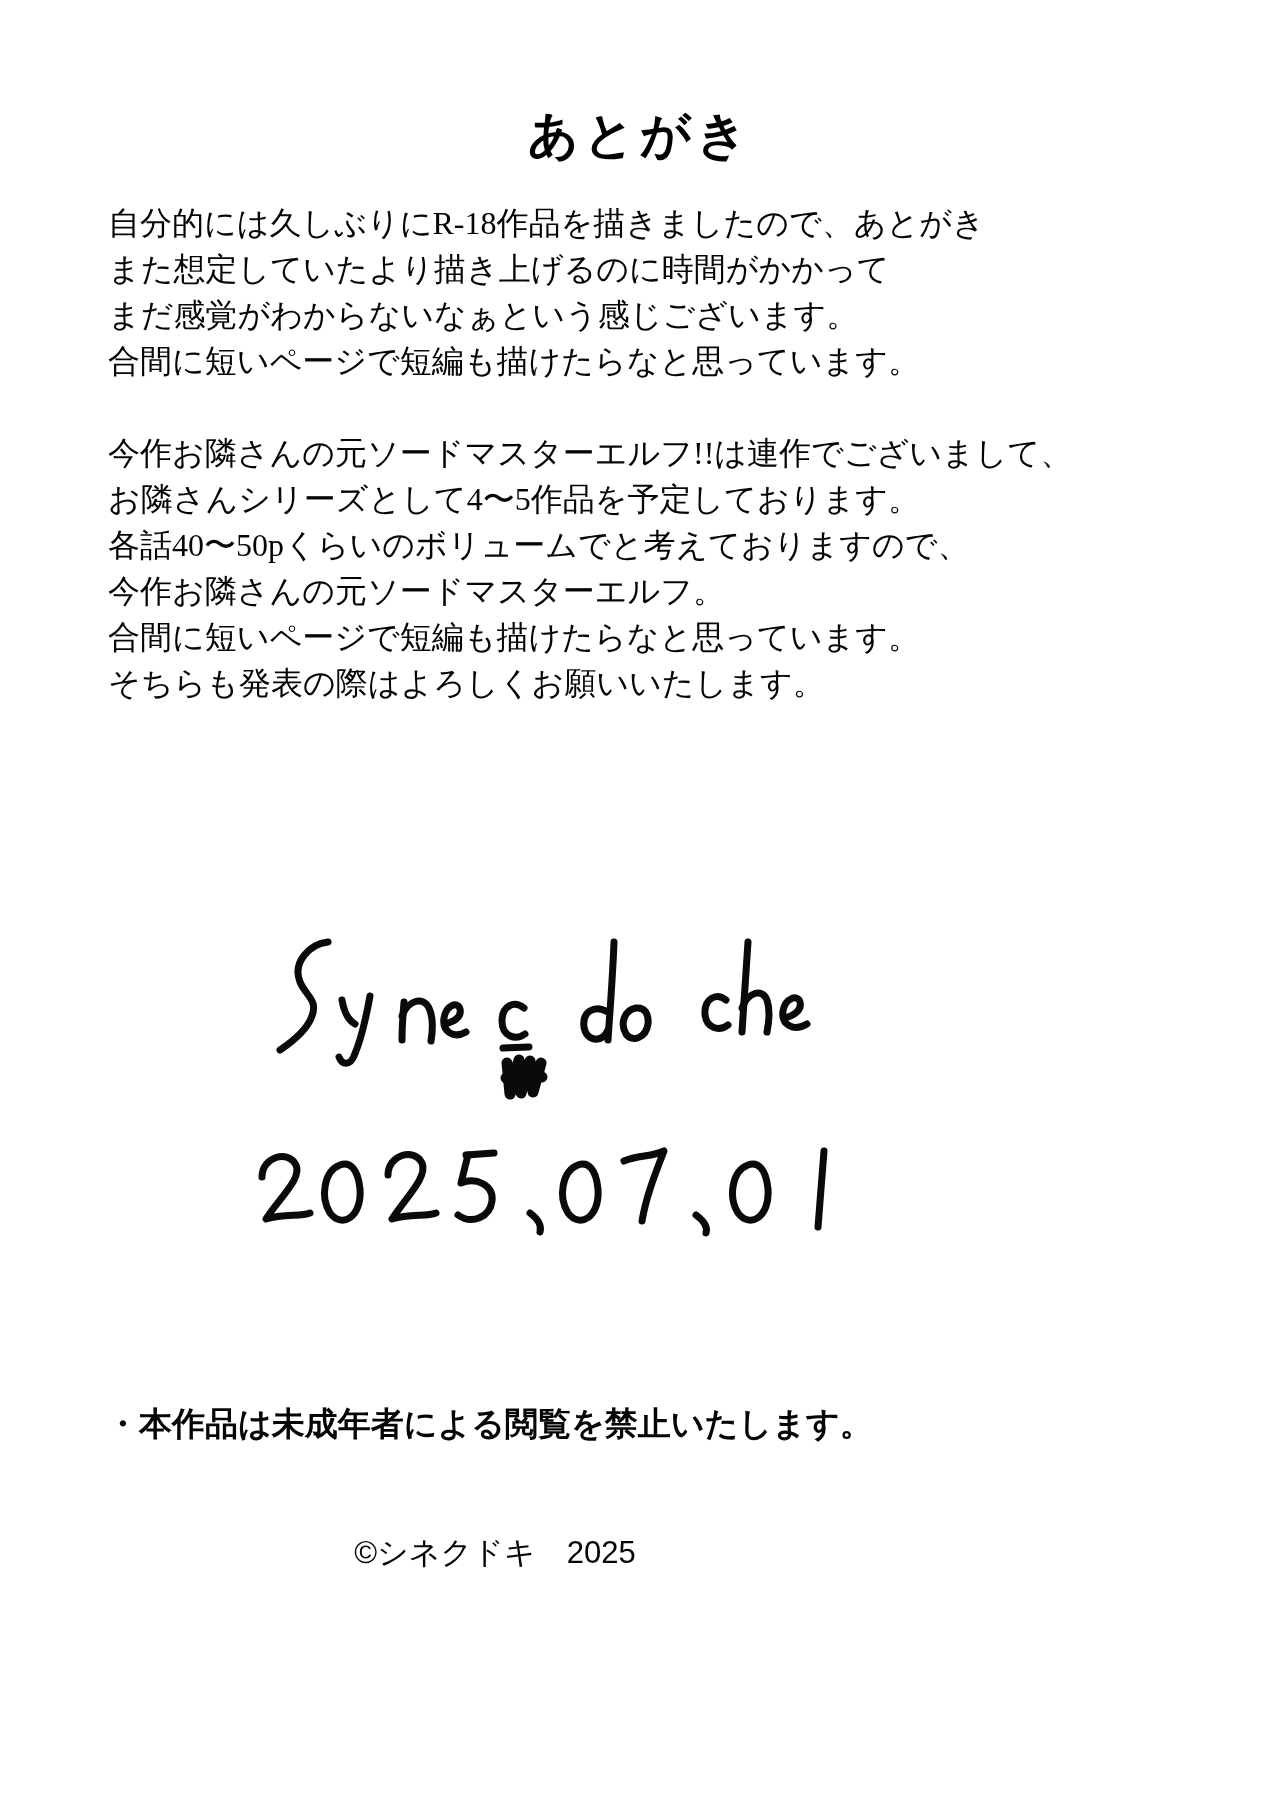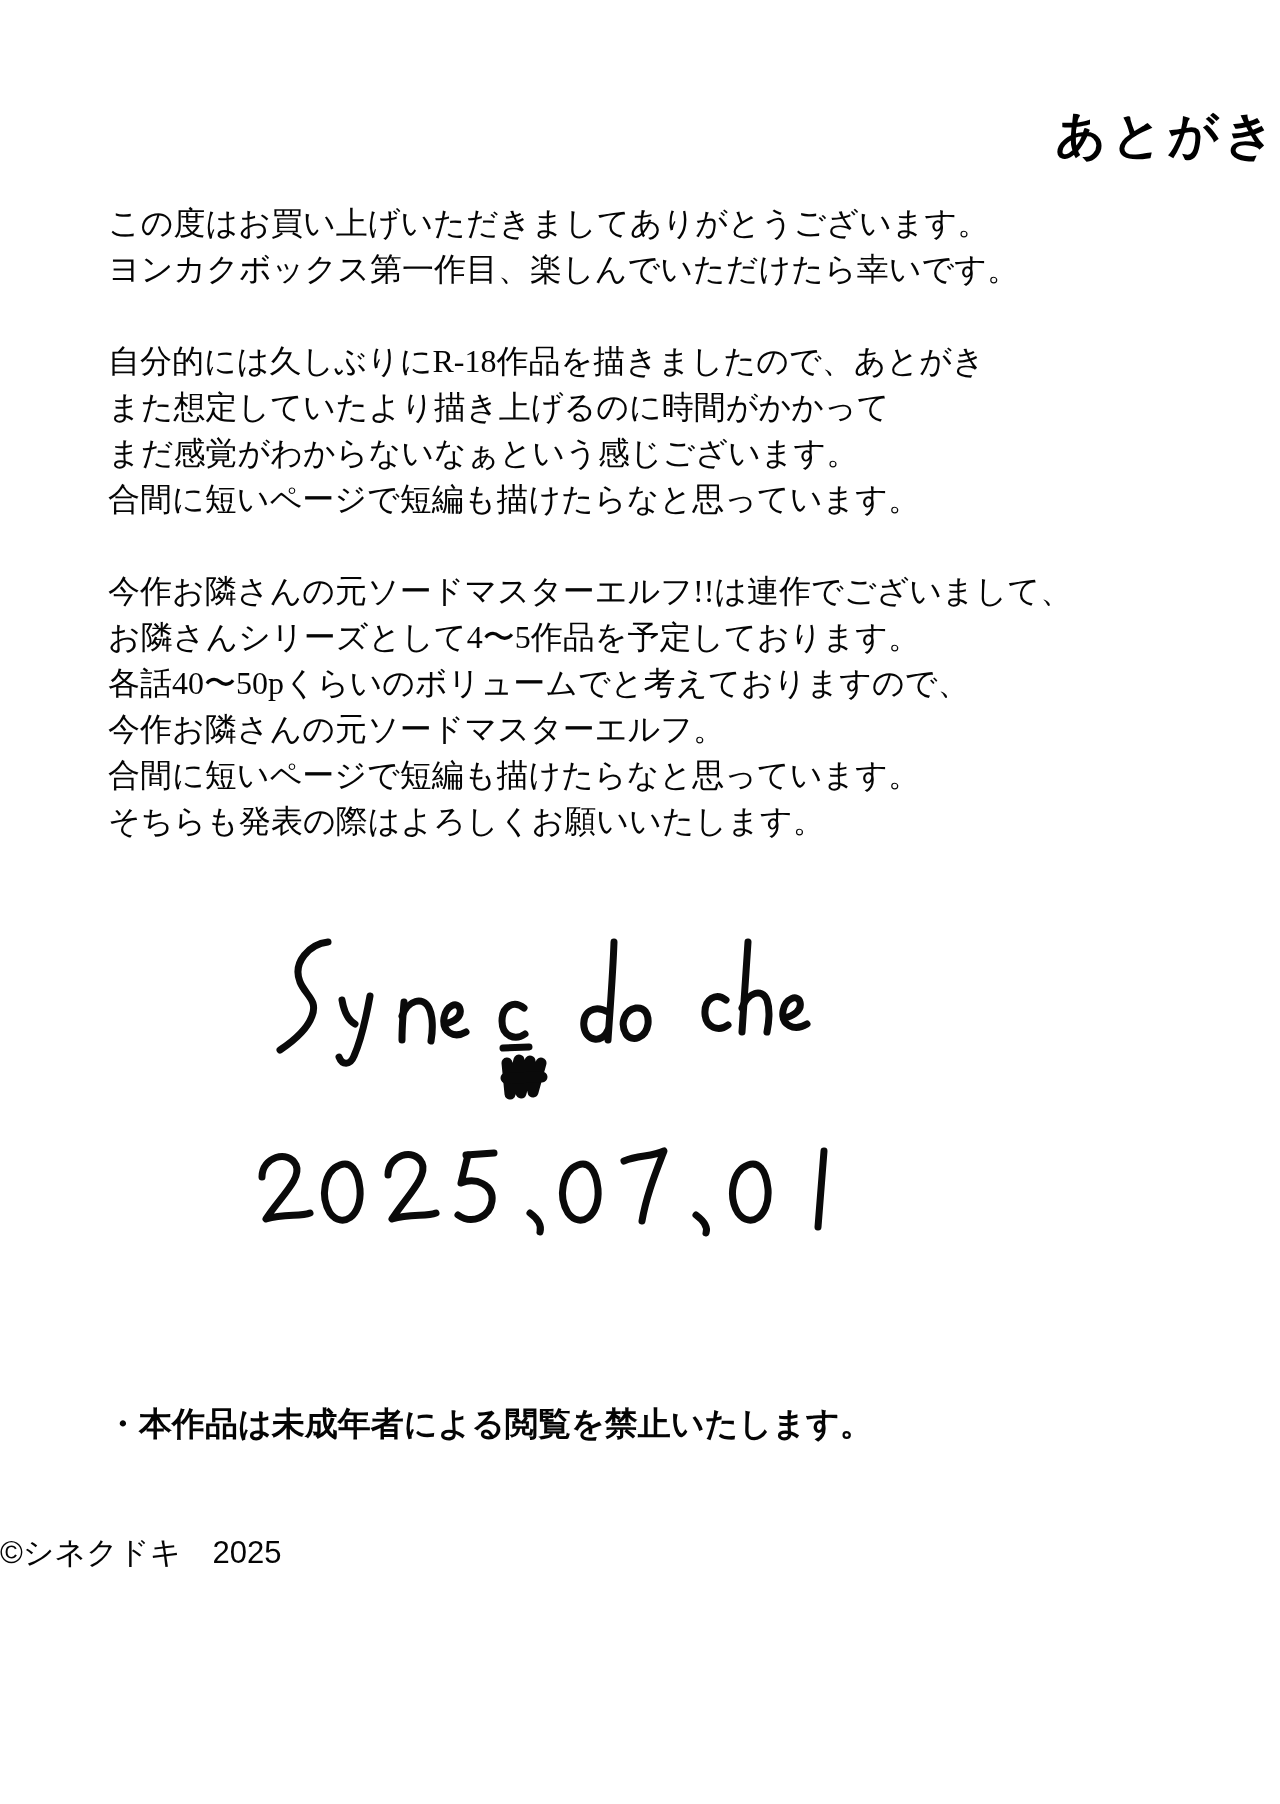--- a/index.html
+++ b/index.html
@@ -11,21 +11,21 @@
     background: #ffffff;
     overflow: hidden;
     font-family: "Liberation Serif", serif;
     color: #000000;
   }
   .title {
     position: absolute;
     top: 102px;
     left: 0;
     width: 100%;
-    text-align: right;
+    text-align: center;
     font-family: "Liberation Sans", sans-serif;
     font-weight: 900;
     font-size: 50px;
     letter-spacing: 5px;
     color: #000000;
   }
   .body-text {
     position: absolute;
     top: 200px;
     left: 108px;
@@ -74,40 +74,36 @@
     font-weight: 600;
     font-size: 33px;
     color: #050505;
     white-space: nowrap;
   }
   .copyright {
     position: absolute;
     left: 0;
     top: 1532px;
     width: 990px;
-    text-align: left;
+    text-align: center;
     font-family: "Liberation Sans", sans-serif;
     font-weight: 500;
     font-size: 31px;
     color: #050505;
     white-space: nowrap;
   }
 </style>
 </head>
 <body>
 
 <div class="page">
 
   <h1 class="title">あとがき</h1>
 
   <div class="body-text">
-    <div class="para">
-      <span class="line">この度はお買い上げいただきましてありがとうございます。</span>
-      <span class="line">ヨンカクボックス第一作目、楽しんでいただけたら幸いです。</span>
-    </div>
     <div class="para">
       <span class="line">自分的には久しぶりにR-18作品を描きましたので、あとがき</span>
       <span class="line">また想定していたより描き上げるのに時間がかかって</span>
       <span class="line">まだ感覚がわからないなぁという感じございます。</span>
       <span class="line">合間に短いページで短編も描けたらなと思っています。</span>
     </div>
     <div class="para">
       <span class="line">今作お隣さんの元ソードマスターエルフ!!は連作でございまして、</span>
       <span class="line">お隣さんシリーズとして4〜5作品を予定しております。</span>
       <span class="line">各話40〜50pくらいのボリュームでと考えておりますので、</span>

